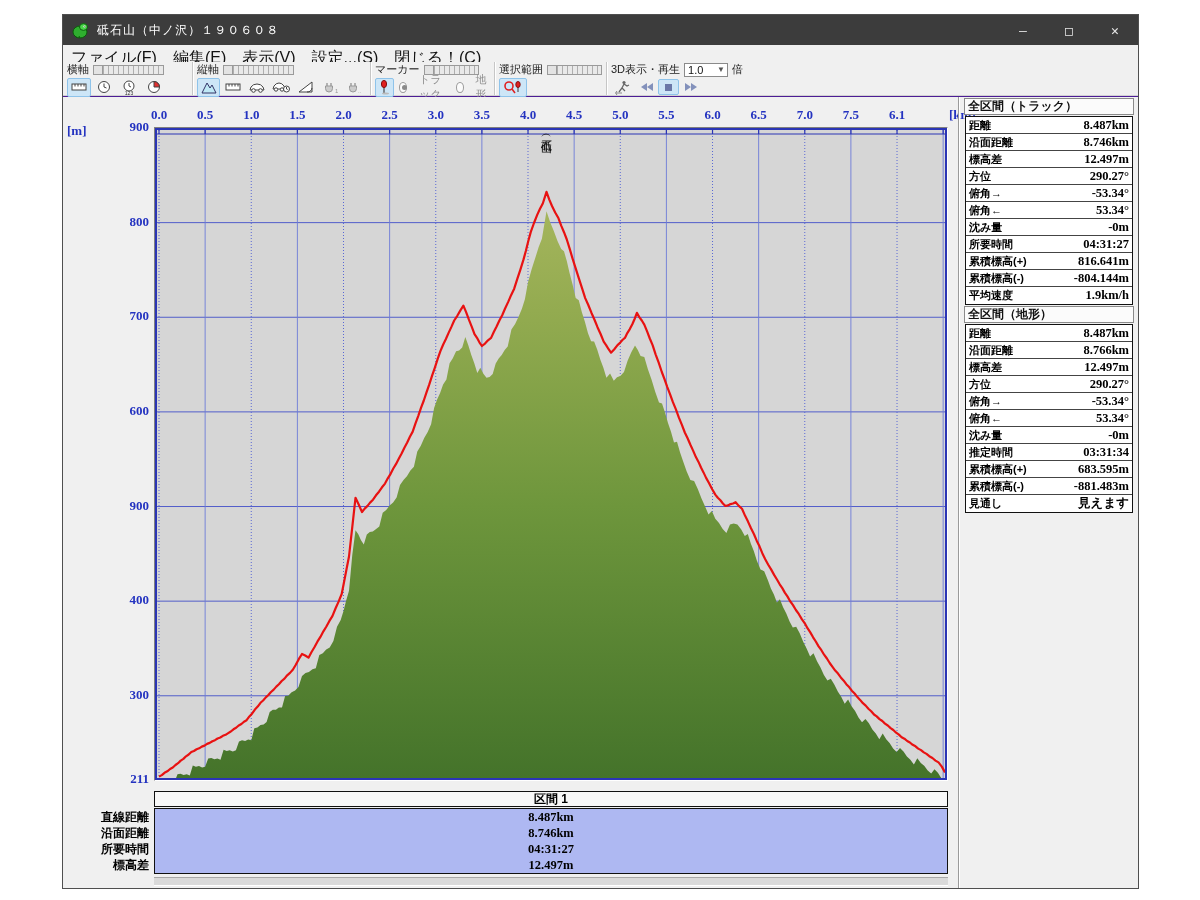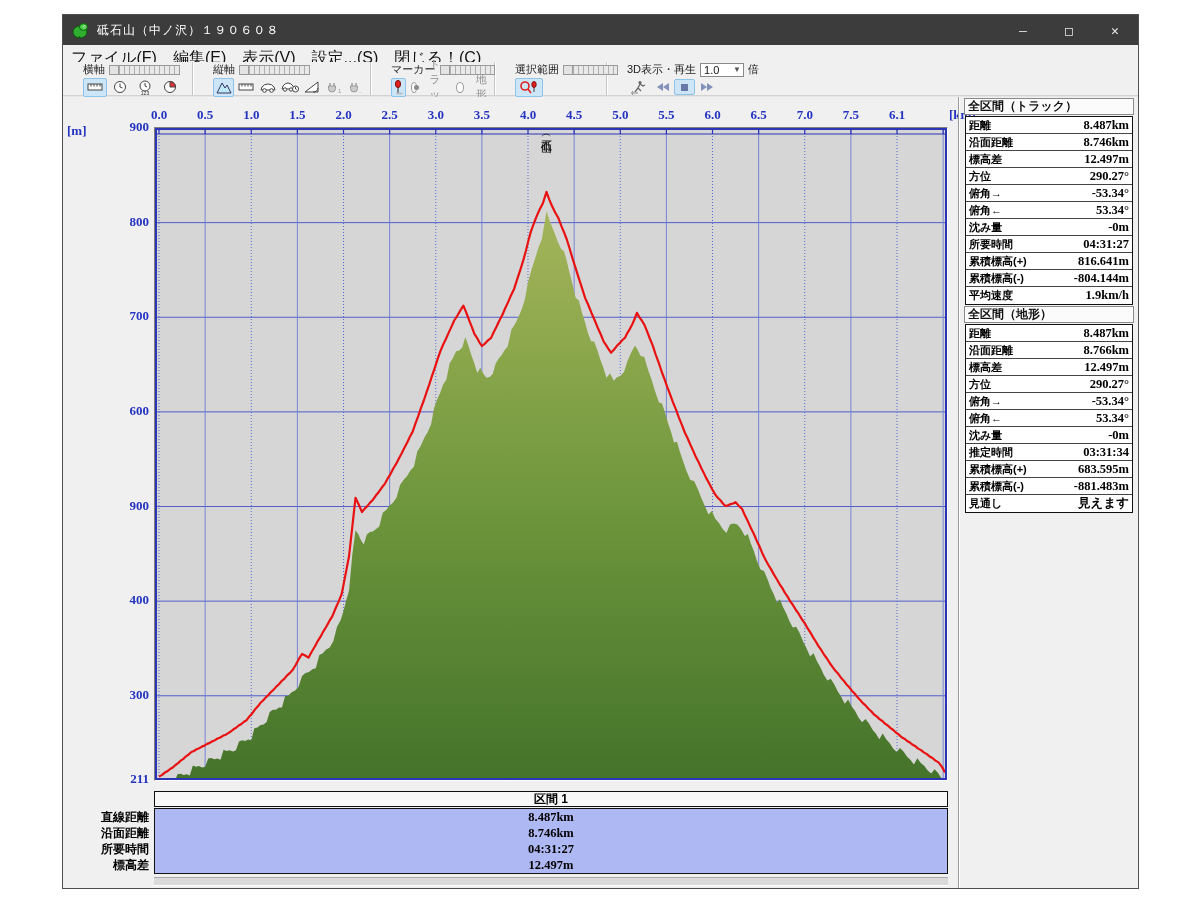--- a/index.html
+++ b/index.html
@@ -1,34 +1,34 @@
 <!DOCTYPE html>
 <html><head>
 <meta charset="utf-8">
 <style>
   * { margin:0; padding:0; box-sizing:border-box; }
   html,body { width:1200px; height:900px; background:#ffffff; font-family:"Liberation Sans", sans-serif; overflow:hidden; }
   #canvas { position:relative; width:1200px; height:900px; background:#fff; }
-  #window { position:absolute; left:62px; top:14px; width:1077px; height:875px; background:#e5e5e5; border:1px solid #4f4f4f; }
+  #window { position:absolute; left:62px; top:14px; width:1077px; height:875px; background:#4c1d95; border:1px solid #4f4f4f; }
 
   
   #titlebar { position:absolute; left:0; top:0; right:0; height:30px; background:#3c3c3c; display:flex; align-items:center; }
   #app-icon { width:17px; height:17px; margin-left:9px; }
   #title-text { color:#ffffff; font-size:12px; margin-left:8px; letter-spacing:1px; }
   #win-buttons { position:absolute; right:0; top:0; height:30px; display:flex; }
   .win-btn { width:46px; height:30px; color:#e8e8e8; font-size:13px; display:flex; align-items:center; justify-content:center; font-family:"DejaVu Sans Mono", monospace; }
 
   
   #menubar { position:absolute; left:0; top:30px; right:0; height:17px; background:#f0f0f0; display:flex; align-items:center; }
   .menu-item { font-size:16px; color:#111; padding:4px 8px; height:17px; line-height:17px; }
   .menu-item u { text-decoration:underline; }
 
   
   #toolbar { position:absolute; left:0; top:47px; right:0; height:34px; background:#f0f0f0; border-bottom:1px solid #d2d2d2; display:flex; }
-  .tgroup { position:relative; padding:1px 4px 0 20px; border-right:1px solid #c6c6c6; box-shadow:1px 0 0 #ffffff; }
+  .tgroup { position:relative; padding:1px 4px 0 4px; border-right:1px solid #c6c6c6; box-shadow:1px 0 0 #ffffff; }
   .trow1 { height:13px; display:flex; align-items:center; gap:4px; }
   .tlabel { font-size:11px; color:#222; white-space:nowrap; }
   .slider { display:flex; align-items:center; height:10px; }
   .slider .sbtn { width:9px; height:10px; background:#e3e3e3; border:1px solid #9a9a9a; border-right:none; }
   .slider .strack { height:10px; border:1px solid #9a9a9a; background:repeating-linear-gradient(90deg,#aeaeae 0 1px,#e9e9e9 1px 5px); }
   .trow2 { height:20px; display:flex; align-items:center; gap:1px; margin-top:1px; }
   .tbtn { width:24px; height:19px; display:flex; align-items:center; justify-content:center; border:1px solid rgba(0,0,0,0); border-radius:2px; background:transparent; }
   .tbtn.active { background:#cde6f7; border-color:#8ec3ea; }
   .tbtn.small { width:21px; height:16px; }
   .tbtn svg { display:block; }

